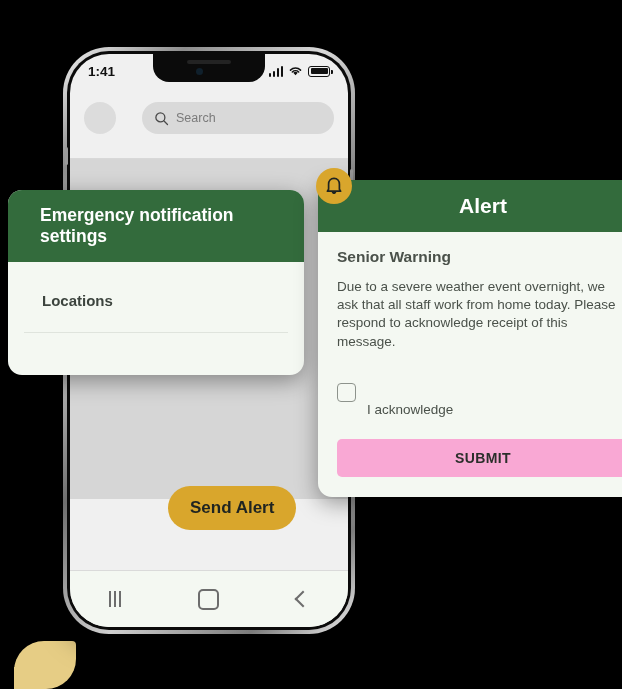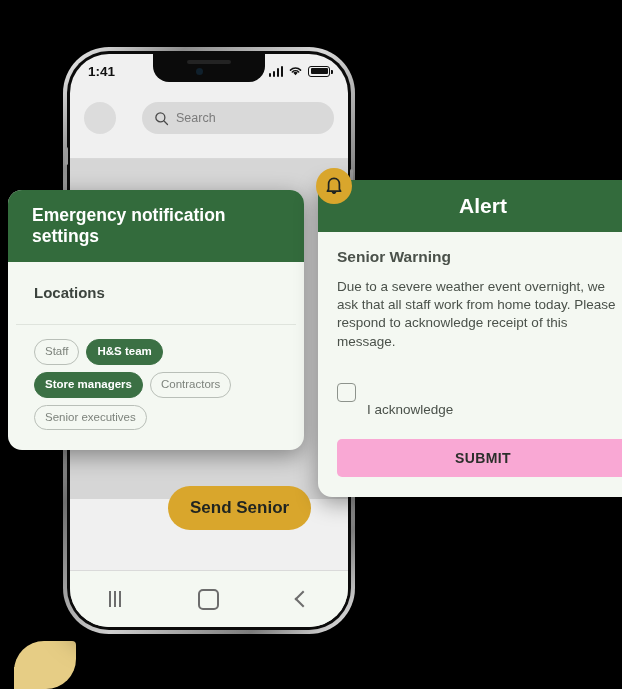--- a/index.html
+++ b/index.html
@@ -255,32 +255,32 @@
     border-radius: 14px;
     background: #f4f8f2;
     box-shadow: 0 6px 22px rgba(0,0,0,0.38);
     overflow: hidden;
     z-index: 20;
   }
   .card-header {
     background: #336b3c;
     color: #ffffff;
     font-weight: bold;
-    padding: 15px 24px;
+    padding: 15px 32px;
     box-sizing: border-box;
   }
 
   
   .card-settings {
     left: 8px;
     top: 190px;
     width: 296px;
   }
   .card-settings .card-header { font-size: 17.5px; text-align: left; }
-  .settings-body { padding: 8px; }
+  .settings-body { padding: 16px; }
   .section { padding: 14px 18px 12px 18px; }
   .section + .section { border-top: 1px solid #dfe4dd; }
   .section-title {
     font-size: 15px;
     font-weight: bold;
     color: #3c443e;
     margin: 0 0 11px 0;
   }
   .chips { display: flex; flex-wrap: wrap; gap: 7px 7px; }
   .chip {
@@ -406,21 +406,21 @@
             <line x1="10.4" y1="10.4" x2="14.4" y2="14.4" stroke="#4a4a4a" stroke-width="1.4" stroke-linecap="round"></line>
           </svg>
           <span>Search</span>
         </div>
       </div>
 
       <div class="screen-divider"></div>
       <div class="content-band"></div>
       <div class="content-band2"></div>
 
-      <button class="send-alert">Send Senior</button>
+      <button class="send-alert">Send Alert</button>
 
       <div class="navbar">
         <span class="nav-recent">
             <i></i>
             <i></i>
             <i></i>
           </span>
         <span class="nav-home"></span>
         <span class="nav-back"></span>
       </div>
@@ -431,27 +431,20 @@
 
 <div class="card card-settings">
   <div class="card-header">Emergency notification settings</div>
   <div class="settings-body">
 
     <div class="section">
       <div class="section-title">Locations</div>
     </div>
 
     <div class="section">
-      <div class="chips">
-        <button class="chip">Staff</button>
-        <button class="chip selected">H&amp;S team</button>
-        <button class="chip selected">Store managers</button>
-        <button class="chip">Contractors</button>
-        <button class="chip">Senior executives</button>
-      </div>
     </div>
 
   </div>
 </div>
 
 <div class="card card-alert">
   <div class="card-header">Alert</div>
   <div class="alert-body">
     <div class="alert-title">Senior Warning</div>
     <p class="alert-text">Due to a severe weather event overnight, we ask that all staff work from home today. Please respond to acknowledge receipt of this message.</p>

